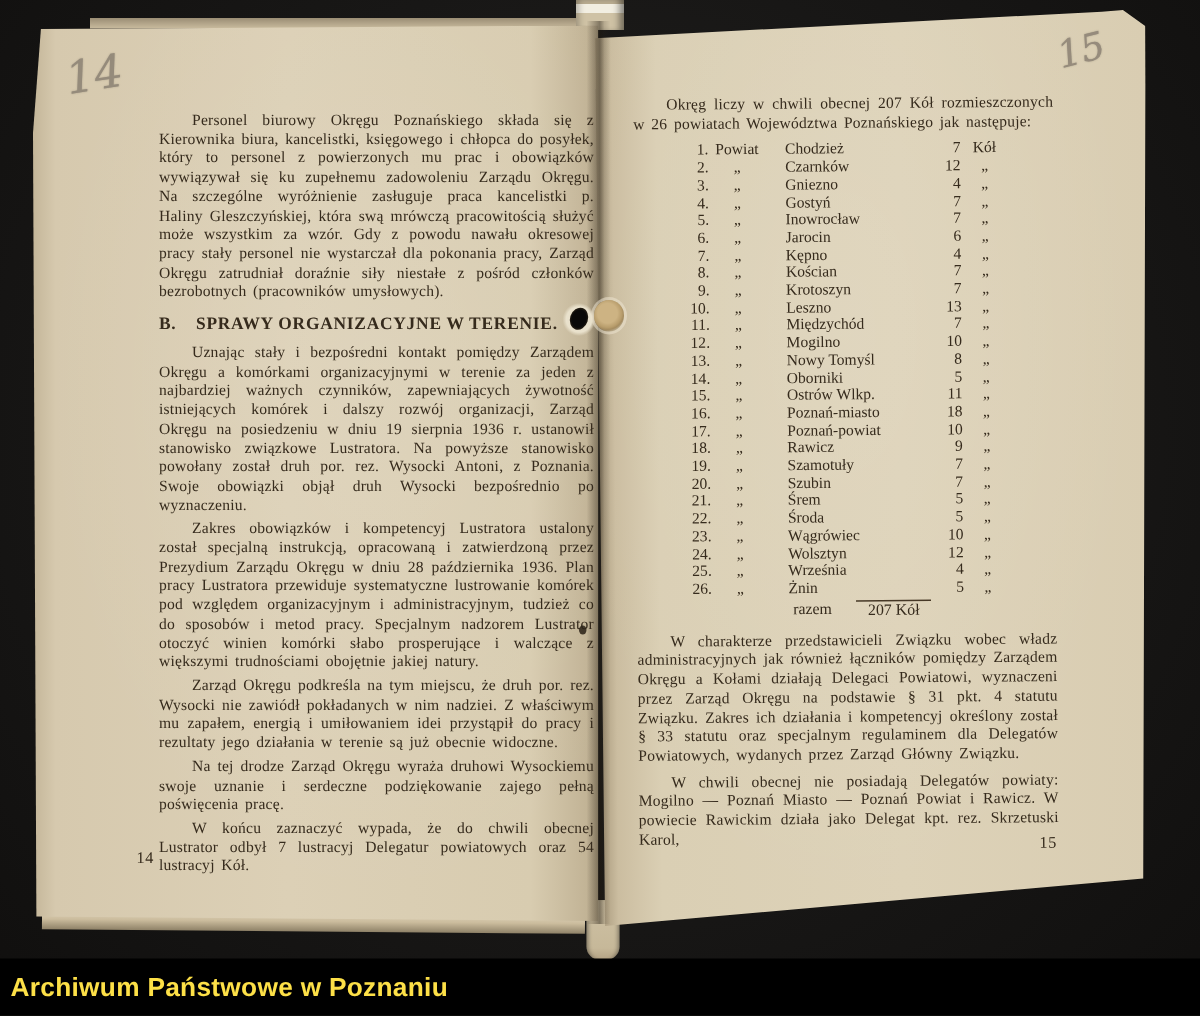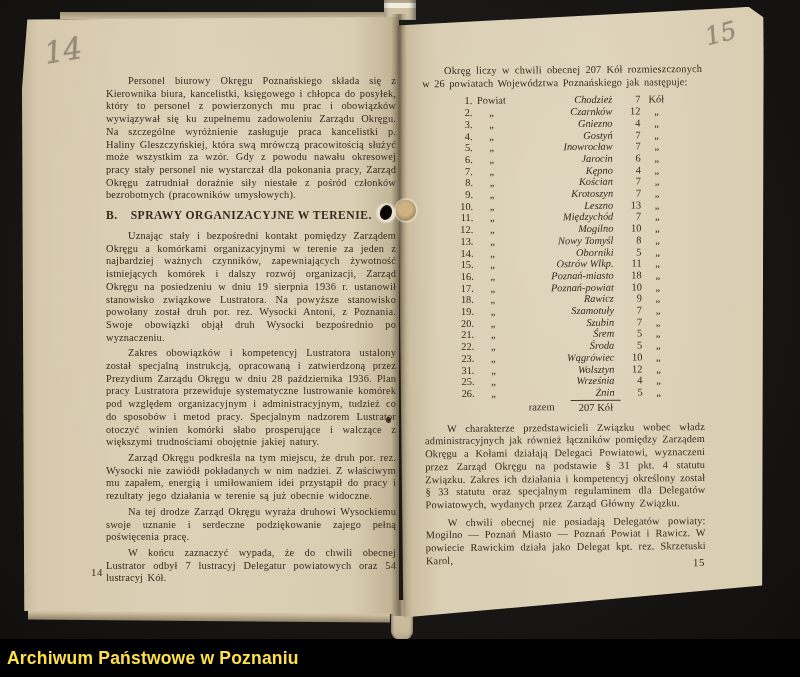--- a/index.html
+++ b/index.html
@@ -44,21 +44,21 @@
   .section-heading{
     margin:7px 0 7px 0;font-size:11.6px;font-weight:bold;letter-spacing:0.5px;
     line-height:14px;white-space:nowrap;
   }
   .section-heading .h-label{margin-right:13px;}
   
   .powiat-list{margin:5px 0 0 20px;font-size:10.4px;}
   .powiat-list .row{display:flex;line-height:11.7px;}
   .c-no{width:30px;text-align:right;}
   .c-area{width:38px;text-align:center;}
-  .c-name{width:102px;padding-left:13px;box-sizing:border-box;text-align:right;font-style:italic;}
+  .c-name{width:102px;padding-left:13px;box-sizing:border-box;text-align:left;}
   .c-count{width:28px;text-align:right;}
   .c-unit{width:32px;text-align:center;}
   .total-line{display:flex;font-size:10.6px;margin:1px 0 0 0;line-height:13px;}
   .total-label{margin-left:104px;}
   .total-value{margin-left:16px;border-top:1px solid #463826;padding:0 8px;font-family:Liberation Serif, serif;}
   
   .folio{position:absolute;font-size:10.8px;letter-spacing:0.5px;}
   .folio-left{left:69px;top:549px;}
   .folio-right{left:292px;top:549px;}
   .pencil{
@@ -308,21 +308,21 @@
             <span class="c-unit">„</span>
           </div>
           <div class="row">
             <span class="c-no">23.</span>
             <span class="c-area">„</span>
             <span class="c-name">Wągrówiec</span>
             <span class="c-count">10</span>
             <span class="c-unit">„</span>
           </div>
           <div class="row">
-            <span class="c-no">31.</span>
+            <span class="c-no">24.</span>
             <span class="c-area">„</span>
             <span class="c-name">Wolsztyn</span>
             <span class="c-count">12</span>
             <span class="c-unit">„</span>
           </div>
           <div class="row">
             <span class="c-no">25.</span>
             <span class="c-area">„</span>
             <span class="c-name">Września</span>
             <span class="c-count">4</span>

